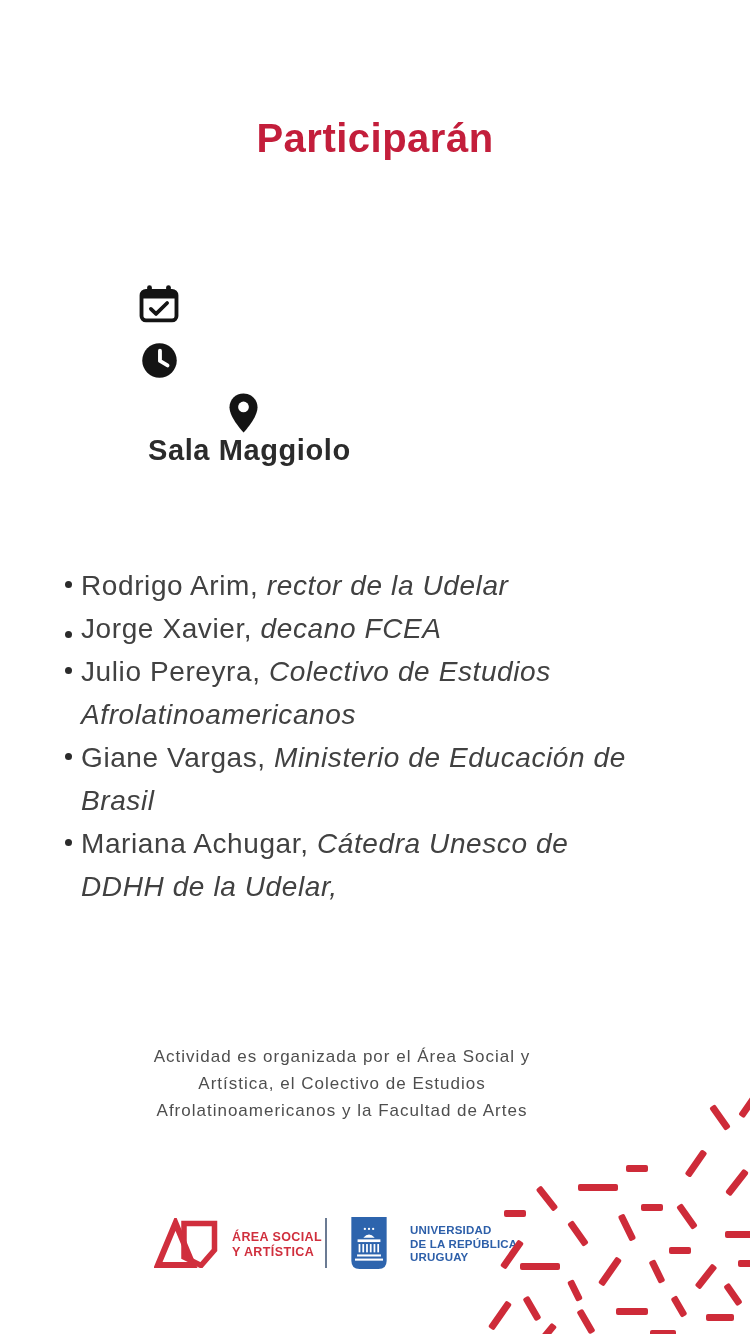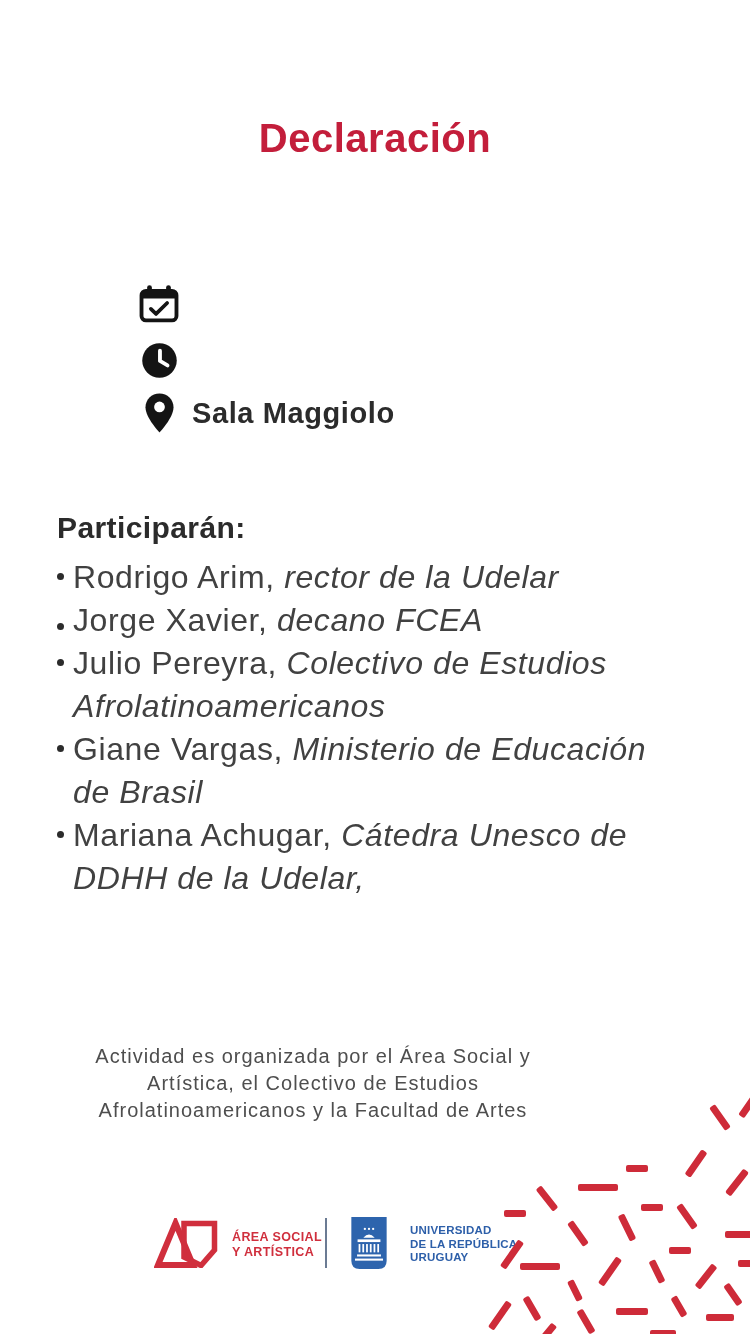--- a/index.html
+++ b/index.html
@@ -11,47 +11,47 @@
   .title{
     position:absolute;top:112px;left:0;width:750px;text-align:center;
     font-size:40px;line-height:52px;font-weight:bold;letter-spacing:.5px;
     color:var(--accent-red,#C31E3B);
   }
   
   .event{position:absolute;left:137px;top:0;}
   .event-row{position:absolute;left:0;display:flex;align-items:center;white-space:nowrap;}
   #row-date{top:284px;}
   #row-time{top:342px;}
-  #row-place{top:392px;}
+  #row-place{top:392px;flex-direction:column;}
   .icon-box{width:44px;display:flex;justify-content:center;align-items:center;}
   .event-label{
     margin-left:11px;font-size:29px;font-weight:600;letter-spacing:.6px;
     color:var(--text-strong,#2B2B2B);
   }
   
   .participants-heading{
     position:absolute;left:57px;top:511px;font-size:30px;font-weight:bold;
     letter-spacing:.4px;color:var(--text-strong,#2B2B2B);
   }
   ul.participants{
-    position:absolute;left:55px;top:556px;width:596px;margin:0;padding:0;list-style:none;
-    font-size:32px;line-height:43px;letter-spacing:.6px;font-weight:400;
+    position:absolute;left:55px;top:556px;width:596px;margin:8px;padding:0;list-style:none;
+    font-size:28px;line-height:43px;letter-spacing:.6px;font-weight:400;
     color:var(--text-body,#414141);
   }
   ul.participants li{position:relative;padding-left:18px;}
   ul.participants li::before{
     content:"";position:absolute;left:2px;top:17px;width:7px;height:7px;border-radius:50%;
     background:var(--text-strong,#2B2B2B);
   }
   ul.participants li.dot-low::before{top:24px;}
   .p-role{font-style:italic;}
   
   .footer-note{
     position:absolute;top:1043px;left:0;width:626px;text-align:center;
-    font-size:20px;line-height:27px;letter-spacing:1px;color:var(--text-footer,#4E4E4E);
+    font-size:17px;line-height:27px;letter-spacing:1px;color:var(--text-footer,#4E4E4E);padding-left:29px;
   }
   
   .logos{position:absolute;left:0;top:1210px;width:750px;height:70px;margin-left:36px;}
   .au-logo{position:absolute;left:118px;top:8px;}
   .au-text{
     position:absolute;left:196px;top:20px;font-size:12.5px;line-height:15px;font-weight:bold;
     letter-spacing:.4px;color:var(--logo-red,#D02F3D);
   }
   .logo-divider{position:absolute;left:289px;top:8px;width:2px;height:50px;background:var(--divider,#6B7B93);}
   .udelar-shield{position:absolute;left:314px;top:6px;}
@@ -62,21 +62,21 @@
   
   #dash-field{position:absolute;left:0;top:0;width:750px;height:1334px;pointer-events:none;}
   .dash{position:absolute;height:7px;border-radius:2px;background:var(--dash-red,#CE2B39);}
 </style>
 </head>
 <body>
 
 <div class="canvas" style="--accent-red: #C31E3B; --dash-red: #CE2B39; --logo-red: #D02F3D; --udelar-blue: #2D5FA9; --text-strong: #2B2B2B; --text-body: #414141; --text-footer: #4E4E4E; --divider: #6B7B93;">
 
   <div class="title">
-    <div>Declaración</div>
+    <div>Participarán</div>
   </div>
 
   <div class="event">
 
     <div class="event-row" id="row-date">
       <span class="icon-box">
         <svg width="42" height="40" viewBox="0 0 28 27">
           <rect x="6" y="0.8" width="3.2" height="6.4" rx="1.6" fill="#141414"></rect>
           <rect x="18.8" y="0.8" width="3.2" height="6.4" rx="1.6" fill="#141414"></rect>
           <rect x="2.2" y="4.6" width="23.6" height="20" rx="3" fill="#fff" stroke="#141414" stroke-width="2.6"></rect>
@@ -100,21 +100,20 @@
         <svg width="33" height="42" viewBox="0 0 24 30">
           <path d="M12 0.8 C6.2 0.8 1.8 5.3 1.8 10.9 C1.8 18.6 12 29.2 12 29.2 C12 29.2 22.2 18.6 22.2 10.9 C22.2 5.3 17.8 0.8 12 0.8 Z" fill="#141414"></path>
           <circle cx="12" cy="10.6" r="3.9" fill="#fff"></circle>
         </svg>
       </span>
       <span class="event-label">Sala Maggiolo</span>
     </div>
 
   </div>
 
-  <div class="participants-heading">Participarán:</div>
 
   <ul class="participants">
     <li><span class="p-name">Rodrigo Arim,</span><span class="p-role"> rector de la Udelar</span></li>
     <li class="dot-low"><span class="p-name">Jorge Xavier,</span><span class="p-role"> decano FCEA</span></li>
     <li><span class="p-name">Julio Pereyra,</span><span class="p-role"> Colectivo de Estudios Afrolatinoamericanos</span></li>
     <li><span class="p-name">Giane Vargas,</span><span class="p-role"> Ministerio de Educación de Brasil</span></li>
     <li><span class="p-name">Mariana Achugar,</span><span class="p-role"> Cátedra Unesco de DDHH de la Udelar,</span></li>
   </ul>
 
   <div class="footer-note">

